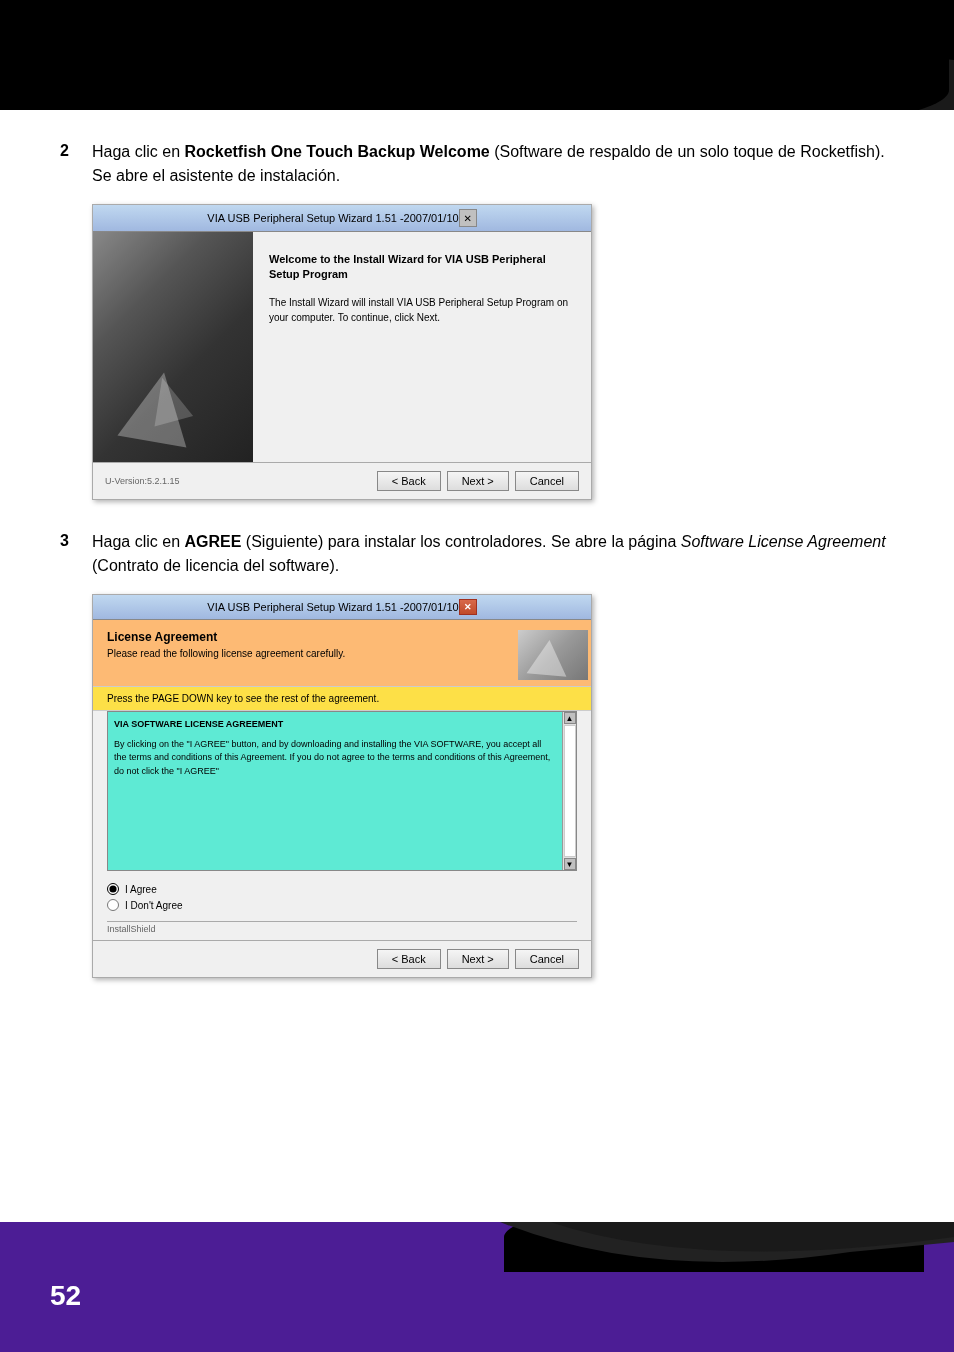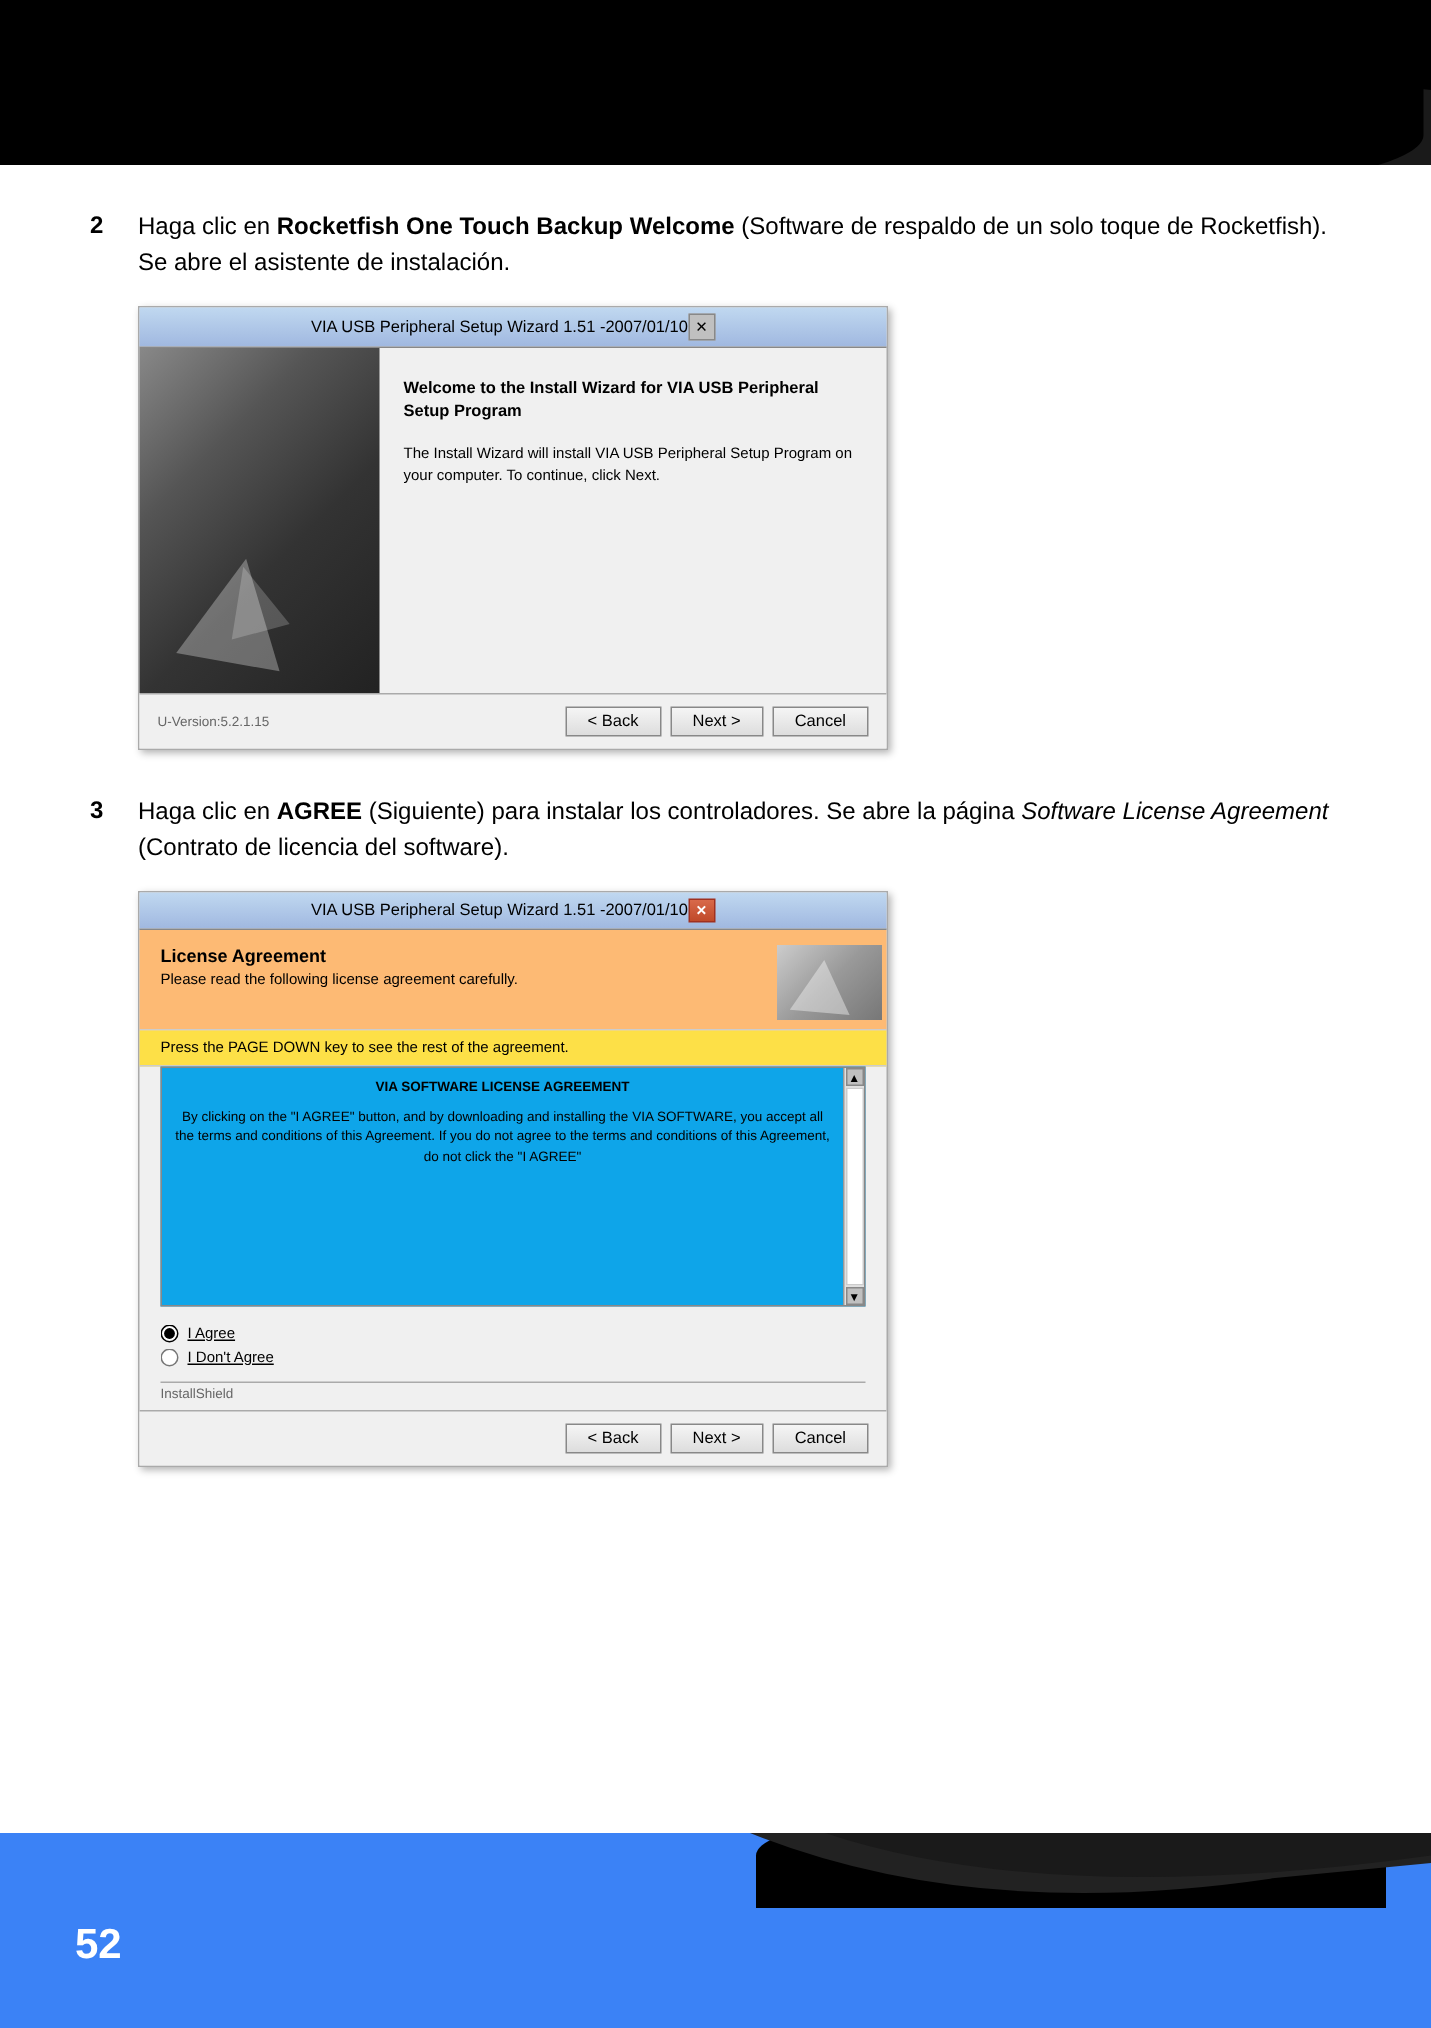--- a/index.html
+++ b/index.html
@@ -26,21 +26,21 @@
       right: 80px;
       width: 300px;
       height: 80px;
       background: #000;
       border-radius: 0 0 60% 60%;
       transform: scaleX(1.5);
     }
 
     
     .bottom-bar {
-      background: #3b82f6;
+      background: #4c1d95;
       height: 130px;
       position: absolute;
       bottom: 0;
       left: 0;
       right: 0;
       overflow: hidden;
     }
     .bottom-bar::before {
       content: '';
       position: absolute;
@@ -264,24 +264,23 @@
       font-size: 10px;
       padding: 6px 14px;
       background: #fde047;
       border-bottom: 1px solid #ccc;
     }
 
     .dialog2-license-box {
       margin: 0 14px 8px 14px;
       border: 1px solid #888;
       height: 160px;
-      background: #0ea5e9;
+      background: #5eead4;
       overflow: hidden;
       position: relative;
-      text-align: center;
     }
 
     .dialog2-license-scroll {
       position: absolute;
       right: 0;
       top: 0;
       bottom: 0;
       width: 14px;
       background: #e0e0e0;
       border-left: 1px solid #999;
@@ -342,21 +341,20 @@
     .dialog2-agree-section {
       padding: 4px 14px 6px 14px;
     }
 
     .radio-option {
       display: flex;
       align-items: center;
       gap: 6px;
       margin-bottom: 4px;
       font-size: 10px;
-      text-decoration: underline;
     }
 
     .radio-input {
       width: 12px;
       height: 12px;
       accent-color: #000;
     }
 
     .installshield-label {
       font-size: 9px;

